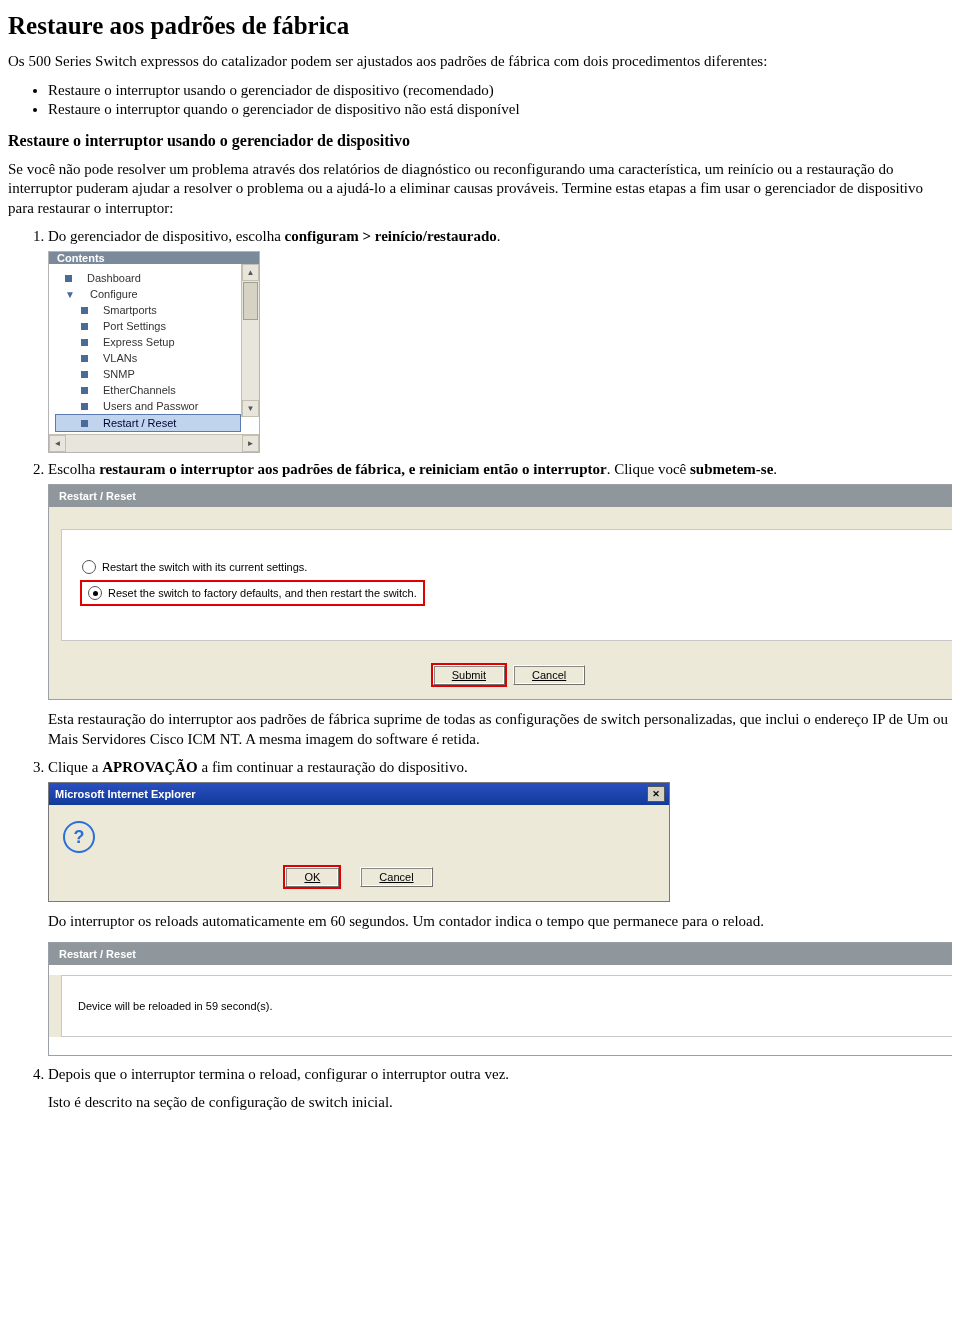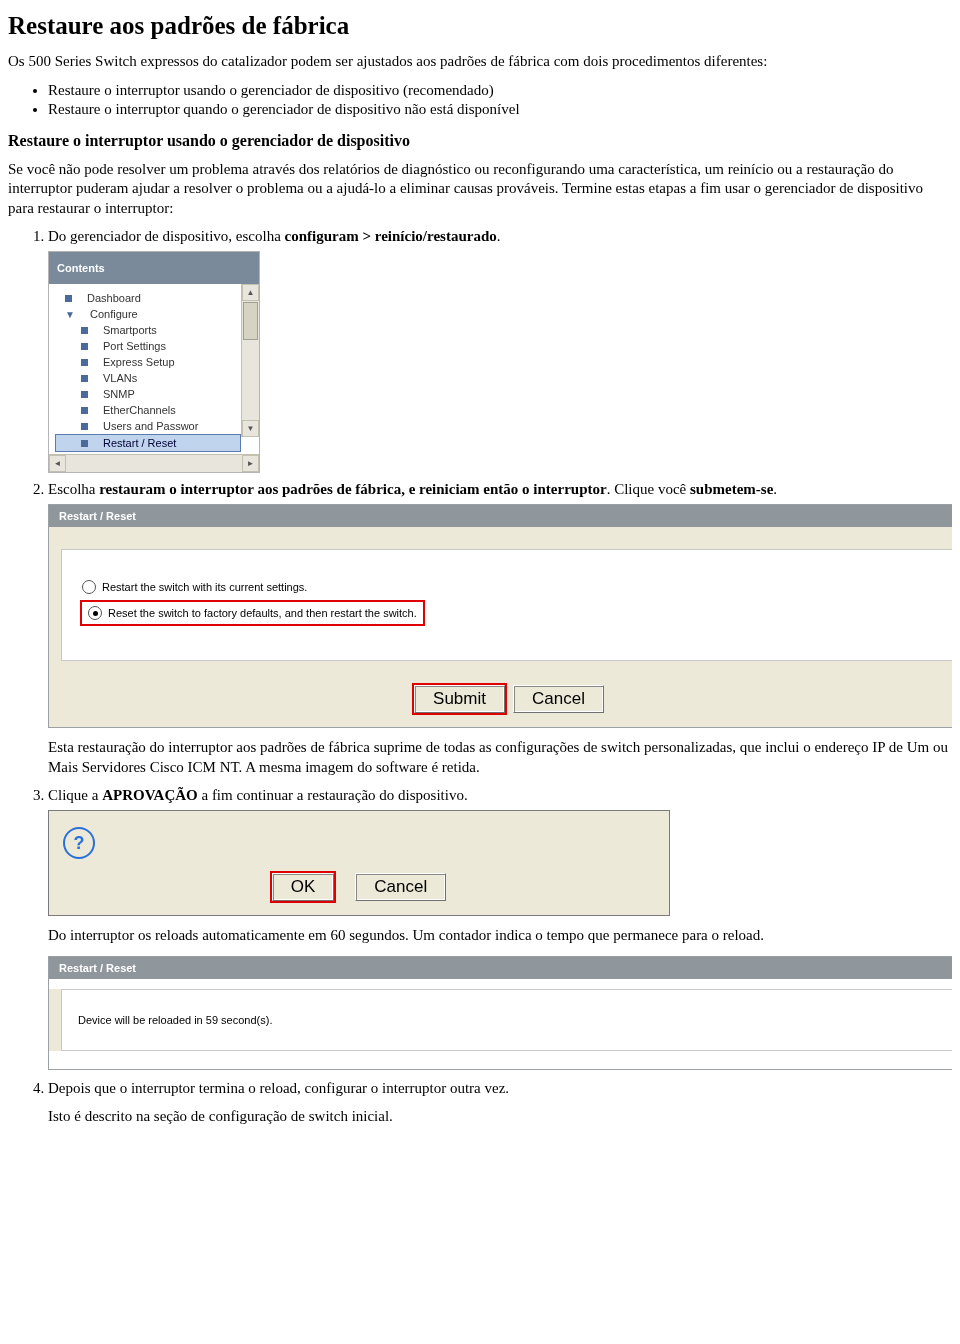--- a/index.html
+++ b/index.html
@@ -34,21 +34,21 @@
     font-family: Verdana, Arial, sans-serif;
     font-size: 11px;
     color: #333;
     margin: 6px 0 8px 0;
     position: relative;
   }
   .contents-header {
     background: #7a8a9a;
     color: #fff;
     font-weight: bold;
-    padding: 10px 8px;
+    padding: 0 8px;
     display: flex;
     justify-content: space-between;
     align-items: center;
   }
   .vscroll {
     position: absolute;
     right: 0; top: 0; bottom: 17px;
     width: 17px;
     background: #e8e6dc;
     border-left: 1px solid #c4c0b0;
@@ -95,26 +95,27 @@
     padding: 22px 20px 28px 20px;
     margin-bottom: 24px;
   }
   .rr-opt { display:flex; align-items:center; gap:6px; margin: 8px 0; text-align: right; }
   .radio { width:12px; height:12px; border:1px solid #555; border-radius:50%; display:flex; align-items:center; justify-content:center; }
   .radio .dot { width:5px; height:5px; background:#000; border-radius:50%; }
   .rr-selected-box { outline: 2px solid #e00000; padding: 4px 6px; display:inline-flex; align-items:center; gap:6px; }
   .rr-buttons { display:flex; justify-content:center; gap:8px; }
   .win-btn {
     font-family: "Tahoma", sans-serif;
-    font-size: 17px;
+    font-size: 11px;
     background: #ece9d8;
     border: 1px solid #707070;
     border-top-color:#fff; border-left-color:#fff;
     padding: 3px 18px;
     box-shadow: 1px 1px 0 #888 inset, -1px -1px 0 #fff inset;
+    text-decoration: underline;
   }
   .win-btn.boxed { outline: 2px solid #e00000; }
 
   
   .ie-dialog {
     width: 620px;
     font-family: "Tahoma", sans-serif;
     font-size: 11px;
     background: #ece9d8;
     border: 1px solid #7a7a7a;
@@ -254,20 +255,24 @@
       </div>
     </div>
 
     <p>Esta restauração do interruptor aos padrões de fábrica suprime de todas as configurações de switch personalizadas, que inclui o endereço IP de Um ou Mais Servidores Cisco ICM NT. A mesma imagem do software é retida.</p>
   </li>
 
   <li>
     <span>Clique a </span><span class="b">APROVAÇÃO</span><span> a fim continuar a restauração do dispositivo.</span>
 
     <div class="ie-dialog">
+      <div class="ie-title">
+        <span>Microsoft Internet Explorer</span>
+        <span class="ie-close">✕</span>
+      </div>
       <div class="ie-body">
         <span class="q-icon">?</span>
       </div>
       <div class="ie-buttons">
         <button class="win-btn boxed">OK</button>
         <button class="win-btn">Cancel</button>
       </div>
     </div>
 
     <p>Do interruptor os reloads automaticamente em 60 segundos. Um contador indica o tempo que permanece para o reload.</p>

